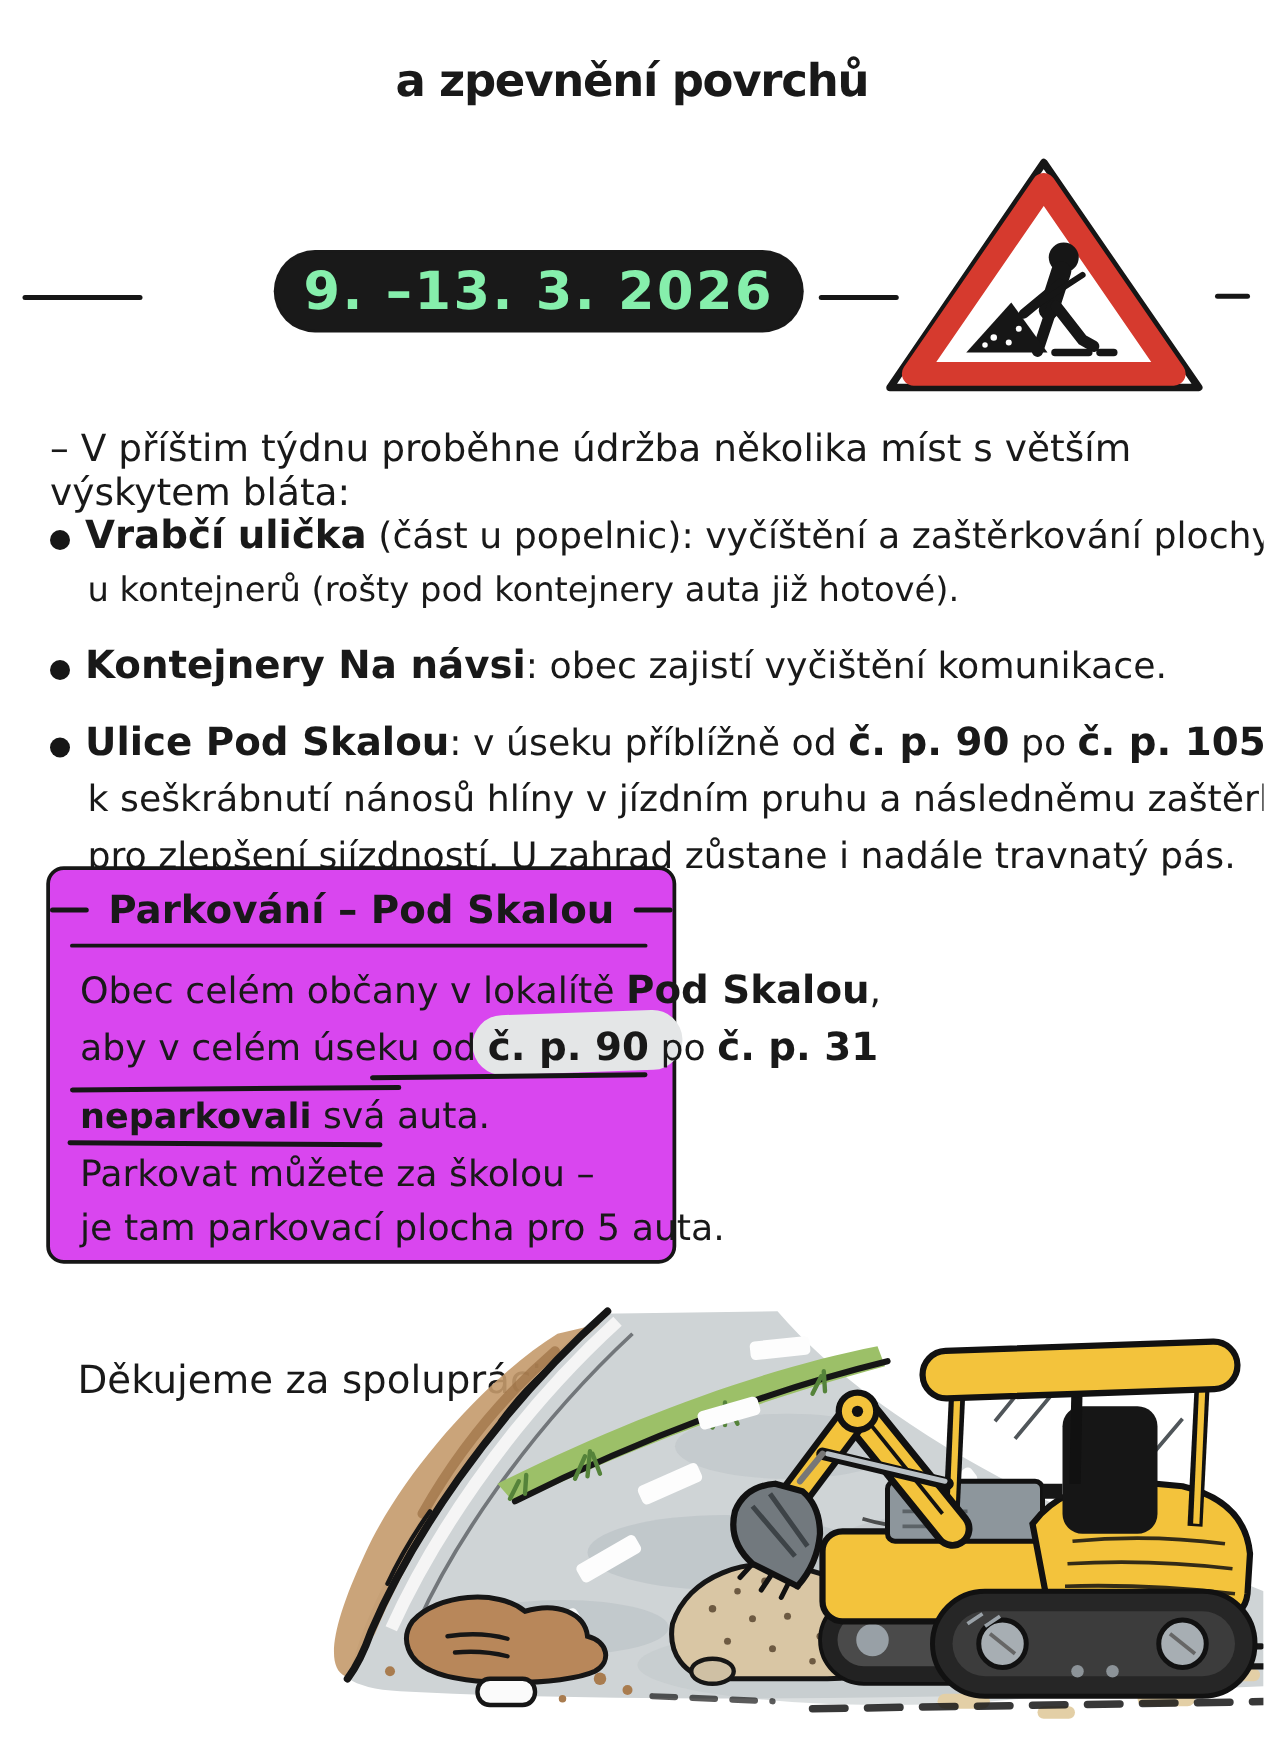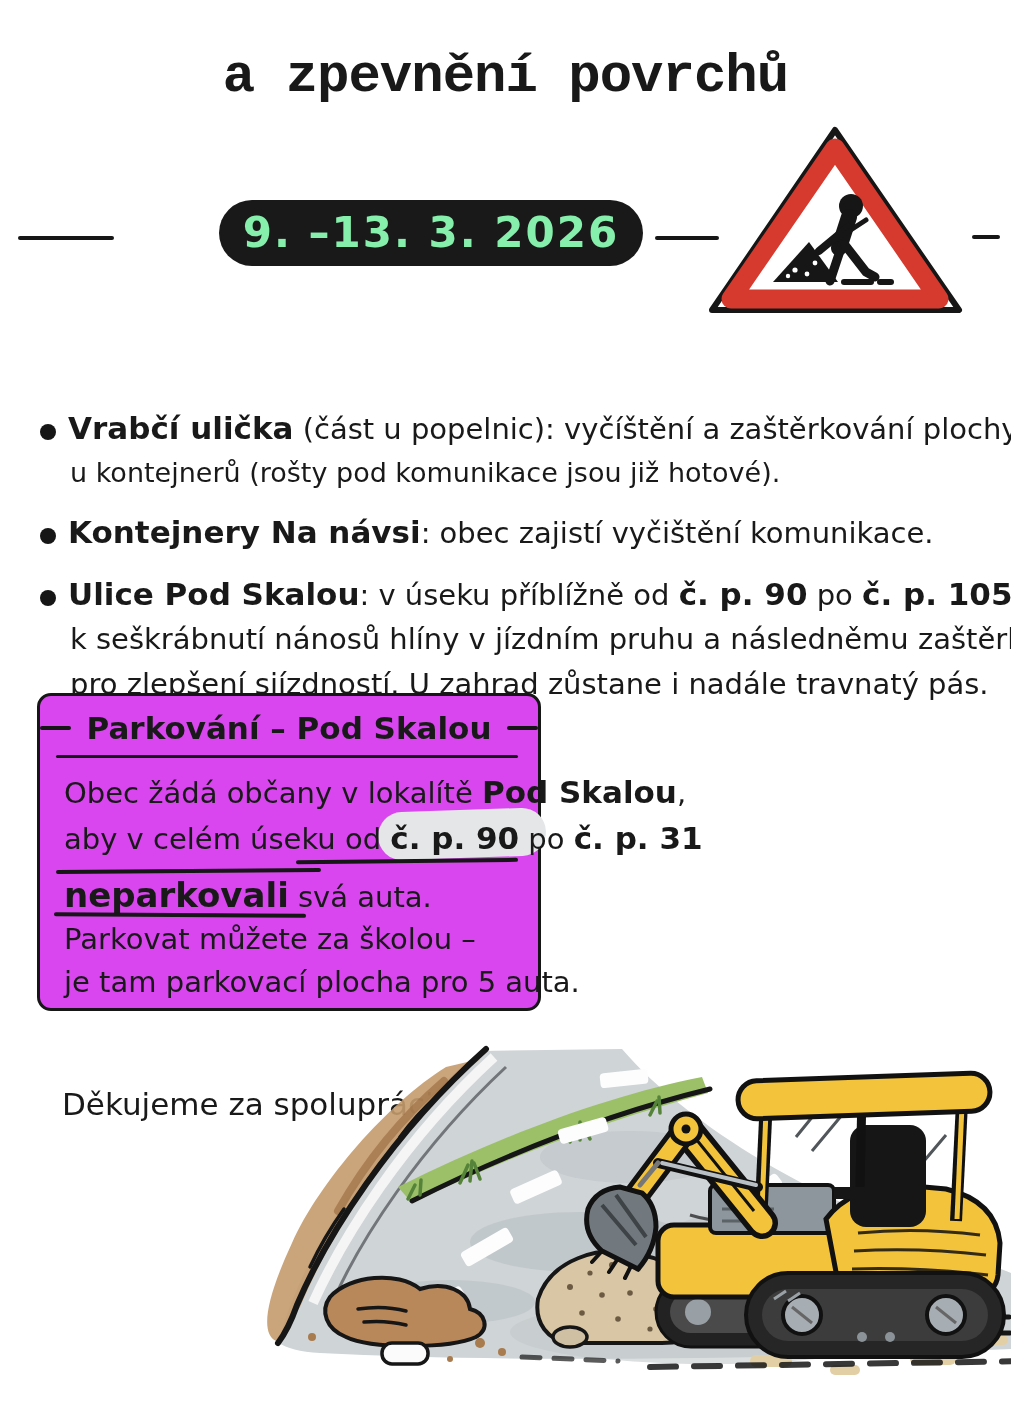--- a/index.html
+++ b/index.html
@@ -6,21 +6,21 @@
   .page{
     position:relative;width:1011px;height:1407px;background:#ffffff;
     font-family:"DejaVu Sans","Liberation Sans",sans-serif;color:#191919;
     overflow:hidden;
   }
   .abs{position:absolute;}
   .title{
     left:0;top:44px;width:1011px;text-align:center;
     font-weight:bold;font-size:52px;letter-spacing:-1px;line-height:1.22;
   }
-  .title .t2{font-size:54px;font-family:Liberation Mono, monospace;}
+  .title .t2{font-size:36px;}
   .hline{height:4px;background:#161616;border-radius:2px;}
   .date-badge{
     left:221px;top:202px;width:420px;height:62px;border-radius:31px;
     background:#191919;color:#86efac;font-weight:bold;font-size:42px;
     letter-spacing:2px;text-align:center;line-height:62px;
     box-shadow:0 0 0 2px #191919;
   }
   .intro{left:40px;top:342px;width:950px;font-size:30px;}
   .dot{width:16px;height:16px;border-radius:50%;background:#161616;}
   .bl{font-size:29px;white-space:nowrap;}
@@ -70,26 +70,27 @@
       <path d="M70,158 L106,118 L135,158 Z"></path>
       <circle cx="92" cy="146" r="2.6" fill="#ffffff"></circle>
       <circle cx="104" cy="150" r="2.4" fill="#ffffff"></circle>
       <circle cx="112" cy="139" r="2.4" fill="#ffffff"></circle>
       <circle cx="85" cy="152" r="2.2" fill="#ffffff"></circle>
       <path d="M141,158 L168,158" stroke="#161616" stroke-width="6" stroke-linecap="round"></path>
       <path d="M177,158 L188,158" stroke="#161616" stroke-width="6" stroke-linecap="round"></path>
     </g>
   </svg>
 
+  <div class="abs intro">– V příštim týdnu proběhne údržba několika míst s větším výskytem bláta:</div>
 
   <div class="abs dot" style="left:40px;top:424px;"></div>
   <div class="abs bl" style="left:68px;top:410px;">
     <b>Vrabčí ulička</b><span> (část u popelnic): vyčíštění a zaštěrkování plochy</span>
   </div>
-  <div class="abs bl" style="left:70px;top:457px;font-size:27px;">u kontejnerů (rošty pod komunikace jsou již hotové).</div>
+  <div class="abs bl" style="left:70px;top:457px;font-size:27px;">u kontejnerů (rošty pod kontejnery auta již hotové).</div>
 
   <div class="abs dot" style="left:40px;top:528px;"></div>
   <div class="abs bl" style="left:68px;top:514px;">
     <b>Kontejnery Na návsi</b><span>: obec zajistí vyčištění komunikace.</span>
   </div>
 
   <div class="abs dot" style="left:40px;top:590px;"></div>
   <div class="abs bl" style="left:68px;top:576px;">
     <b>Ulice Pod Skalou</b><span>: v úseku příblížně od </span><b>č. p. 90</b><span> po </span><b>č. p. 105</b>
   </div>
@@ -100,29 +101,29 @@
     <div class="pbox-title-row">
       <div class="box-dash"></div>
       <div class="pbox-title">Parkování – Pod Skalou</div>
       <div class="box-dash"></div>
     </div>
     <div class="pbox-rule"></div>
 
     <div class="smudge"></div>
 
     <div class="pline" style="top:78px;">
-      <span>Obec žádá občany v lokalítě </span><b>Pod Skalou</b><span>,</span>
+      <span>Obec celém občany v lokalítě </span><b>Pod Skalou</b><span>,</span>
     </div>
     <div class="pline" style="top:124px;">
       <span>aby v celém úseku od </span><b>č. p. 90</b><span> po </span><b>č. p. 31</b>
     </div>
     <div class="u" style="left:256px;top:163px;width:222px;transform:rotate(-0.6deg);"></div>
     <div class="u" style="left:16px;top:173px;width:265px;transform:rotate(-0.4deg);"></div>
     <div class="pline" style="top:179px;">
-      <b style="font-size:34px;">neparkovali</b><span> svá auta.</span>
+      <b style="font-size:28px;">neparkovali</b><span> svá auta.</span>
     </div>
     <div class="u" style="left:14px;top:217px;width:252px;transform:rotate(0.4deg);"></div>
     <div class="pline" style="top:226px;">Parkovat můžete za školou –</div>
     <div class="pline" style="top:269px;">je tam parkovací plocha pro 5 auta.</div>
   </div>
 
   <div class="abs footer-line" style="top:1086px;">Děkujeme za spolupráci.</div>
 
   <svg class="abs" style="left:150px;top:1037px;" width="861" height="370" viewBox="0 0 861 370">
 

